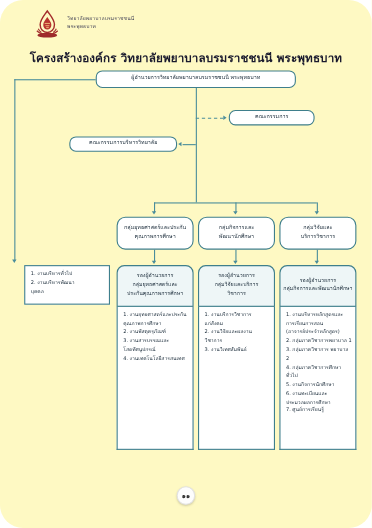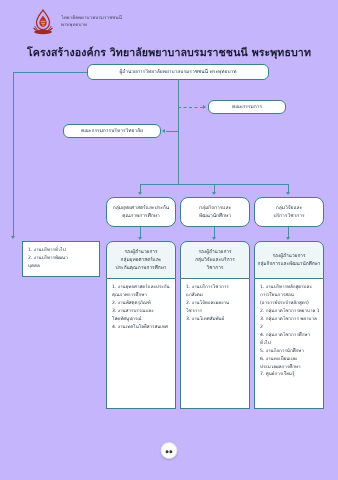--- a/index.html
+++ b/index.html
@@ -5,21 +5,22 @@
   html,body{margin:0;padding:0;}
   body{
     width:338px;height:480px;
     background:#ffffff;
     font-family:"DejaVu Sans","Liberation Sans",sans-serif;
     overflow:hidden;
     position:relative;
   }
   .page{
     position:absolute;inset:0;
-    background:#c4b5fd;
+    background:#fef9c3;
+    border-radius:21px;
   }
 
   
   .header{
     position:absolute;left:30px;top:8px;
     display:flex;align-items:center;gap:5px;
   }
   .logo{
     width:26px;height:28px;position:relative;flex:none;
   }

